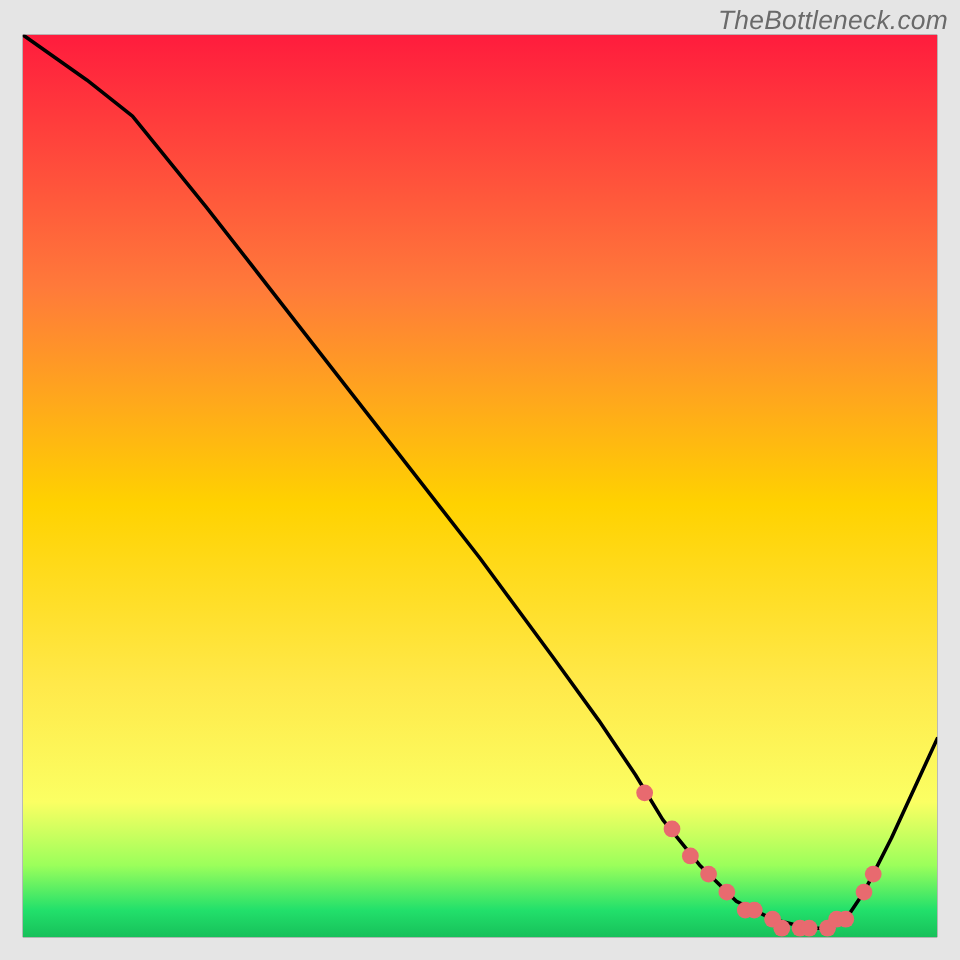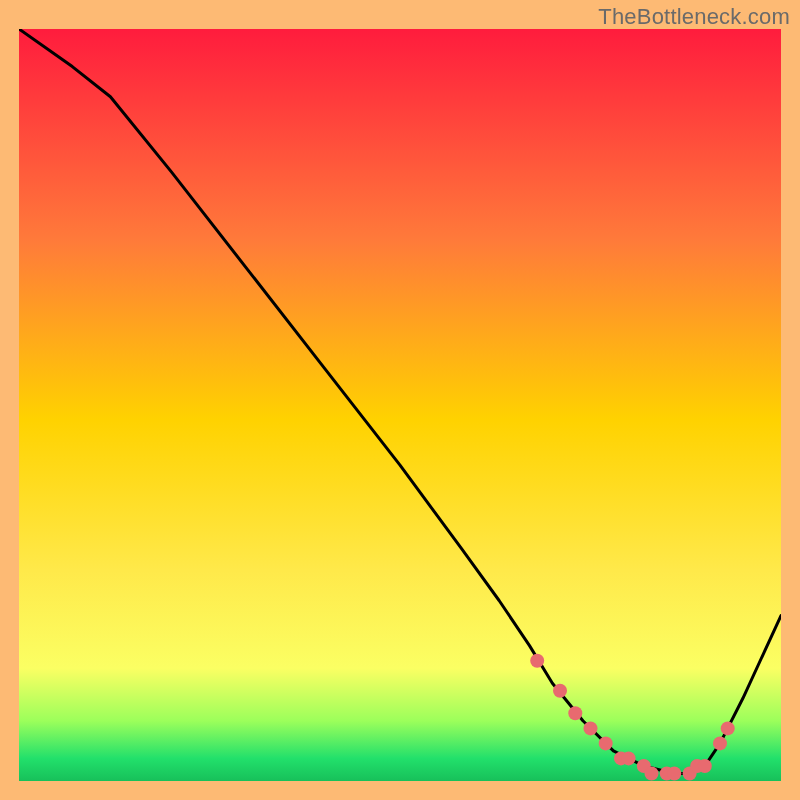--- a/index.html
+++ b/index.html
@@ -8,21 +8,22 @@
     width: 800px;
     height: 800px;
     background: #000;
     overflow: hidden;
     font-family: Arial, Helvetica, sans-serif;
   }
   .frame {
     position: relative;
     width: 800px;
     height: 800px;
-    background: #fdba74;
+    background: #e5e5e5;
+    font-style: italic;
   }
   .watermark {
     position: absolute;
     top: 4px;
     right: 10px;
     color: #6a6a6a;
     font-size: 22px;
     font-weight: 500;
     letter-spacing: 0.2px;
     user-select: none;

